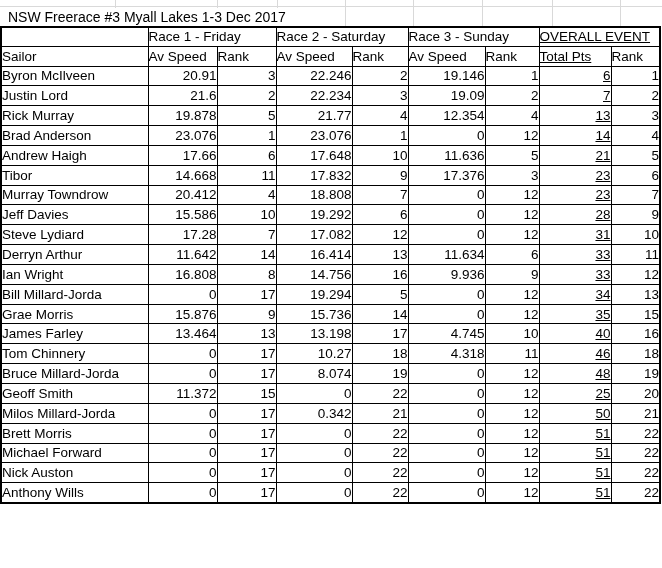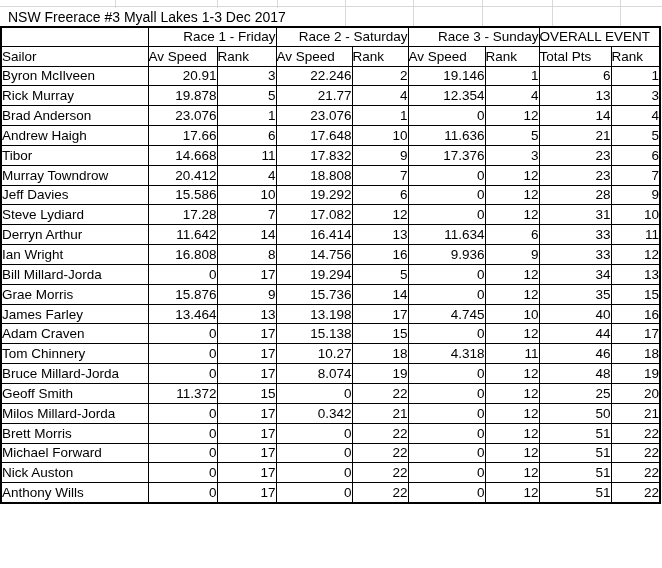--- a/index.html
+++ b/index.html
@@ -19,25 +19,25 @@
     border-collapse:collapse; table-layout:fixed;
     border:2px solid #000000;
   }
   table.results th, table.results td {
     border:1px solid #000000; font-size:13.5px; font-weight:normal;
     overflow:hidden; white-space:nowrap; padding:0; box-sizing:border-box;
   }
   tr.race-header-row { height:19px; }
   tr.col-header-row  { height:20px; }
   tbody tr           { height:19.85px;margin-top:44px; }
-  .race-group { text-align:right; }
+  .race-group { text-align:left; }
   .left  { text-align:left;  padding-left:4px; }
   .num   { text-align:right; padding-right:4px; }
   .bold  { font-weight:bold; }
-  .overall-sep { border-left:2px solid #000000; }
+  .overall-sep { border-left:2px solid #000000;text-decoration:underline; }
 </style>
 </head>
 <body>
 
 <div class="stage">
 
   <div class="gridh"></div>
   <div class="gridv" style="left:115px"></div>
   <div class="gridv" style="left:217px"></div>
   <div class="gridv" style="left:277px"></div>
@@ -87,20 +87,31 @@
           <td class="num">20.91</td>
           <td class="num">3</td>
           <td class="num">22.246</td>
           <td class="num">2</td>
           <td class="num">19.146</td>
           <td class="num">1</td>
           <td class="num bold overall-sep">6</td>
           <td class="num bold">1</td>
         </tr>
         <tr>
+          <td class="left">Justin Lord</td>
+          <td class="num">21.6</td>
+          <td class="num">2</td>
+          <td class="num">22.234</td>
+          <td class="num">3</td>
+          <td class="num">19.09</td>
+          <td class="num">2</td>
+          <td class="num bold overall-sep">7</td>
+          <td class="num bold">2</td>
+        </tr>
+        <tr>
           <td class="left">Rick Murray</td>
           <td class="num">19.878</td>
           <td class="num">5</td>
           <td class="num">21.77</td>
           <td class="num">4</td>
           <td class="num">12.354</td>
           <td class="num">4</td>
           <td class="num bold overall-sep">13</td>
           <td class="num bold">3</td>
         </tr>
@@ -219,31 +230,20 @@
           <td class="num">13.464</td>
           <td class="num">13</td>
           <td class="num">13.198</td>
           <td class="num">17</td>
           <td class="num">4.745</td>
           <td class="num">10</td>
           <td class="num bold overall-sep">40</td>
           <td class="num bold">16</td>
         </tr>
         <tr>
-          <td class="left">Adam Craven</td>
-          <td class="num">0</td>
-          <td class="num">17</td>
-          <td class="num">15.138</td>
-          <td class="num">15</td>
-          <td class="num">0</td>
-          <td class="num">12</td>
-          <td class="num bold overall-sep">44</td>
-          <td class="num bold">17</td>
-        </tr>
-        <tr>
           <td class="left">Tom Chinnery</td>
           <td class="num">0</td>
           <td class="num">17</td>
           <td class="num">10.27</td>
           <td class="num">18</td>
           <td class="num">4.318</td>
           <td class="num">11</td>
           <td class="num bold overall-sep">46</td>
           <td class="num bold">18</td>
         </tr>

